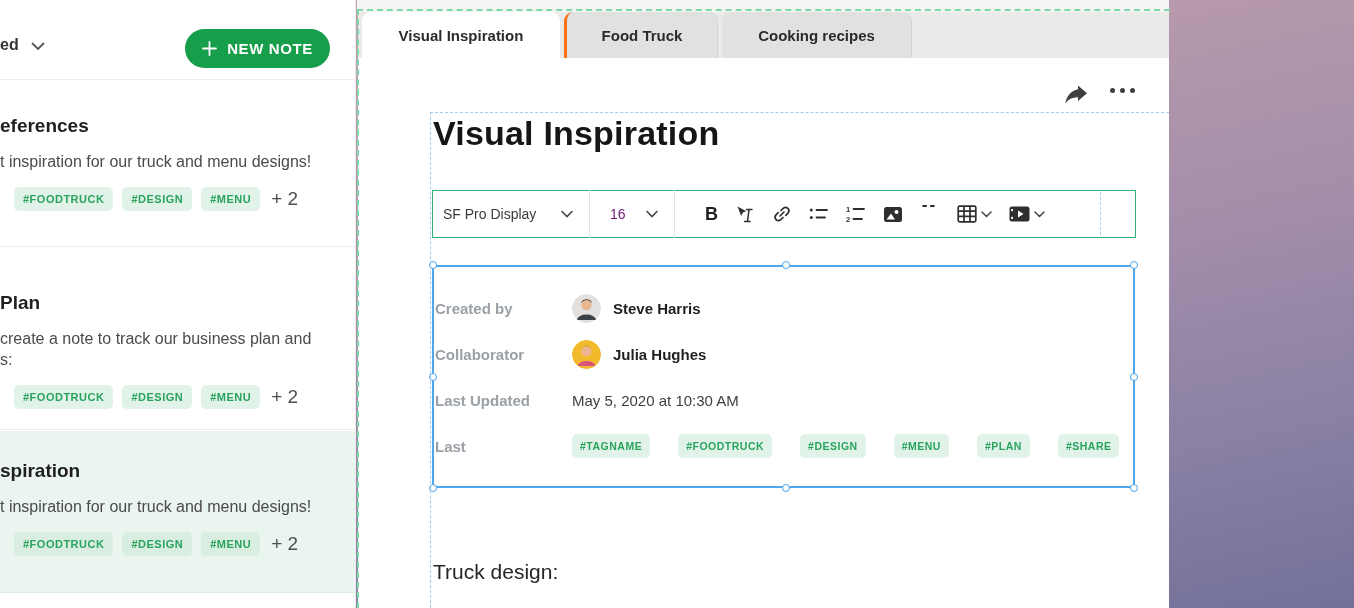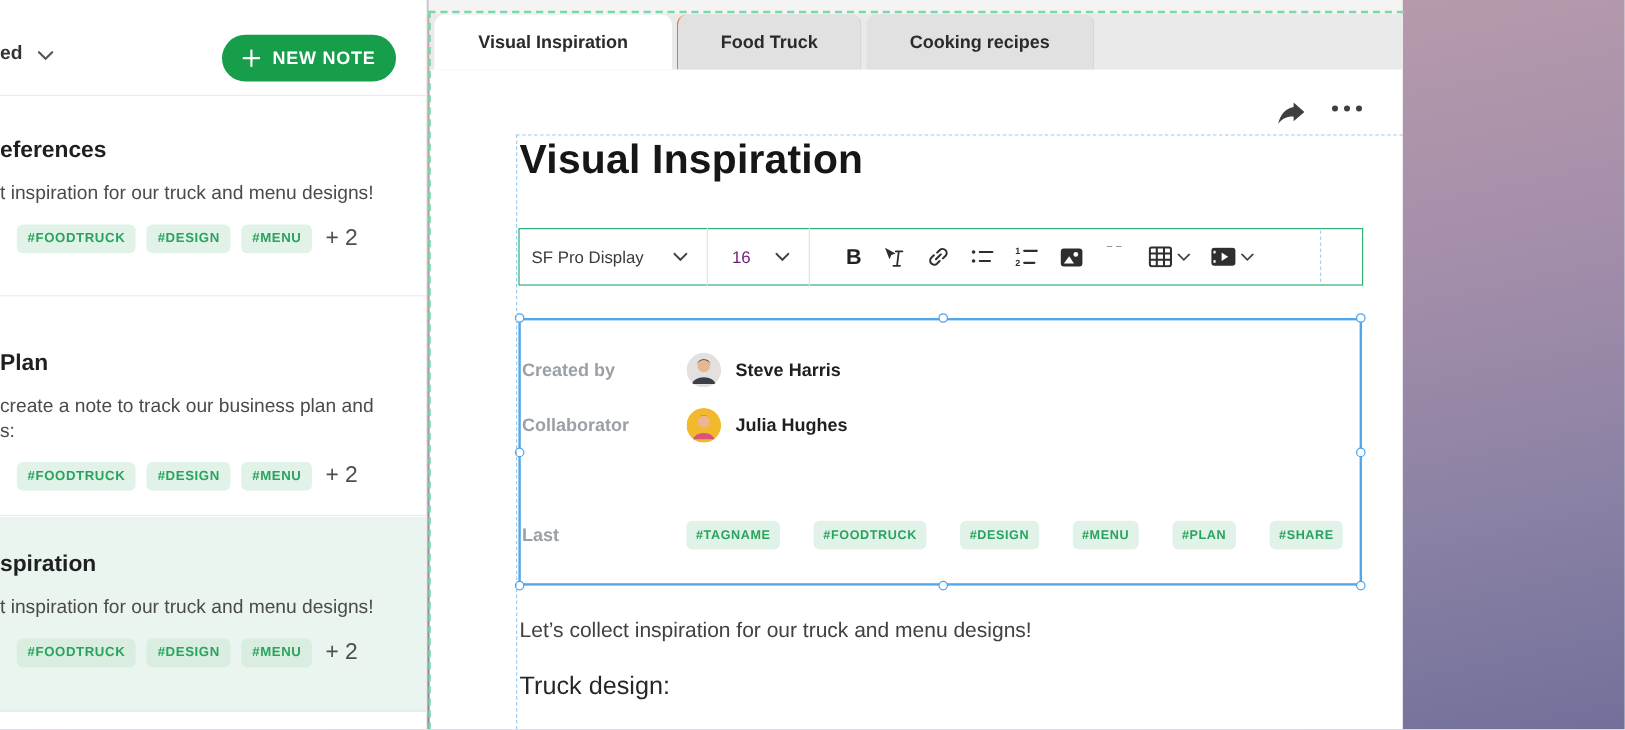--- a/index.html
+++ b/index.html
@@ -37,21 +37,21 @@
   
   .top-strip { position:absolute; left:357px; top:0; width:812px; height:12px; background:#f4f4f4; }
   .panel { position:absolute; left:358px; top:12px; width:811px; height:596px; background:#ffffff; }
   .green-outline { position:absolute; left:357px; top:9px; width:813px; height:599px;
                    border-left:2px dashed #79d9a7; border-top:2px dashed #79d9a7; pointer-events:none; z-index:6; }
 
   .tabbar { position:absolute; left:0; top:0; width:100%; height:46px; background:#eaeaea; }
   .tab { position:absolute; top:0; height:46px; display:flex; align-items:center; justify-content:center;
          font-size:15px; font-weight:700; color:#2b2b2b; border-radius:9px 9px 0 0; cursor:pointer; }
   .tab.active { left:4px; width:198px; background:#ffffff; z-index:2; }
-  .tab.t2 { left:206px; width:154px; background:#e1e1e1; border-left:1px solid #f97316; border-right:1px solid #d4d4d4; }
+  .tab.t2 { left:206px; width:154px; background:#e1e1e1; border-left:3px solid #f97316; border-right:1px solid #d4d4d4; }
   .tab.t3 { left:364px; width:190px; background:#e1e1e1; border-right:1px solid #d4d4d4; }
 
   .doc-actions { position:absolute; left:700px; top:66px; width:100px; height:36px; }
   .share-btn { position:absolute; left:5px; top:6px; width:26px; height:24px; cursor:pointer; }
   .more-btn { position:absolute; left:52px; top:10px; display:flex; gap:5px; cursor:pointer; }
   .more-btn i { width:5px; height:5px; border-radius:50%; background:#3f3f3f; }
 
   
   .dash-outline { position:absolute; left:430px; top:112px; width:739px; height:496px;
                   border-top:1px dashed #9fccee; border-left:1px dashed #9fccee; pointer-events:none; z-index:5; }
@@ -314,30 +314,33 @@
             <circle cx="14.5" cy="14.5" r="14.5" fill="#f2b92d"></circle>
             <circle cx="14.5" cy="11.5" r="5" fill="#eeb593"></circle>
             <path d="M9 10 a5.8 5.8 0 0 1 11 0 c-1-2.6-3-4.2-5.5-4.2 S10 7.4 9 10 Z" fill="#5c4030"></path>
             <path d="M5.5 26 a9.5 7.5 0 0 1 18 0 Z" fill="#d8547a"></path>
           </svg>
         </span>
         <span class="person-name">Julia Hughes</span>
       </span>
     </div>
 
+    <div class="meta-row r3">
+      <span class="meta-label">Last Updated</span>
+      <span class="meta-value">May 5, 2020 at 10:30 AM</span>
+    </div>
 
     <div class="meta-row r4">
       <span class="meta-label">Last</span>
       <span class="meta-tags">
         <span class="tag-chip">#TAGNAME</span>
         <span class="tag-chip">#FOODTRUCK</span>
         <span class="tag-chip">#DESIGN</span>
         <span class="tag-chip">#MENU</span>
         <span class="tag-chip">#PLAN</span>
         <span class="tag-chip">#SHARE</span>
       </span>
     </div>
   </div>
 
-  <div class="body-line">Let’s collect inspiration for our truck and menu designs!</div>
   <div class="body-heading">Truck design:</div>
 
 </div>
 
 </body></html>

